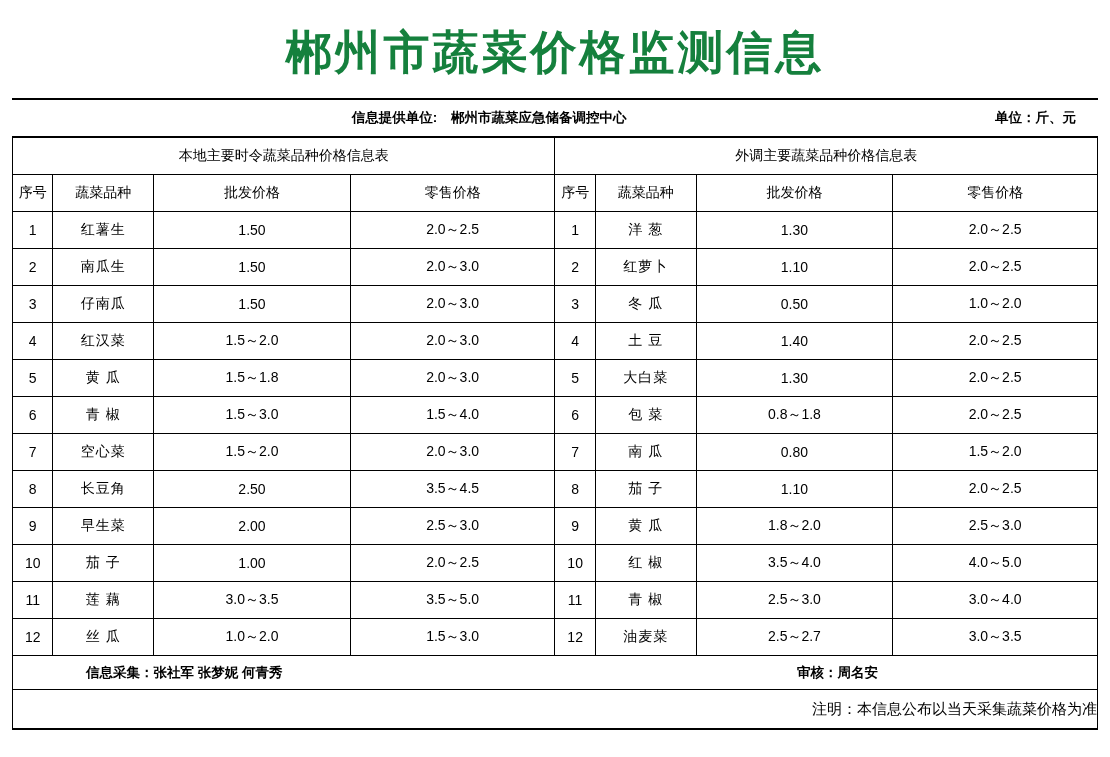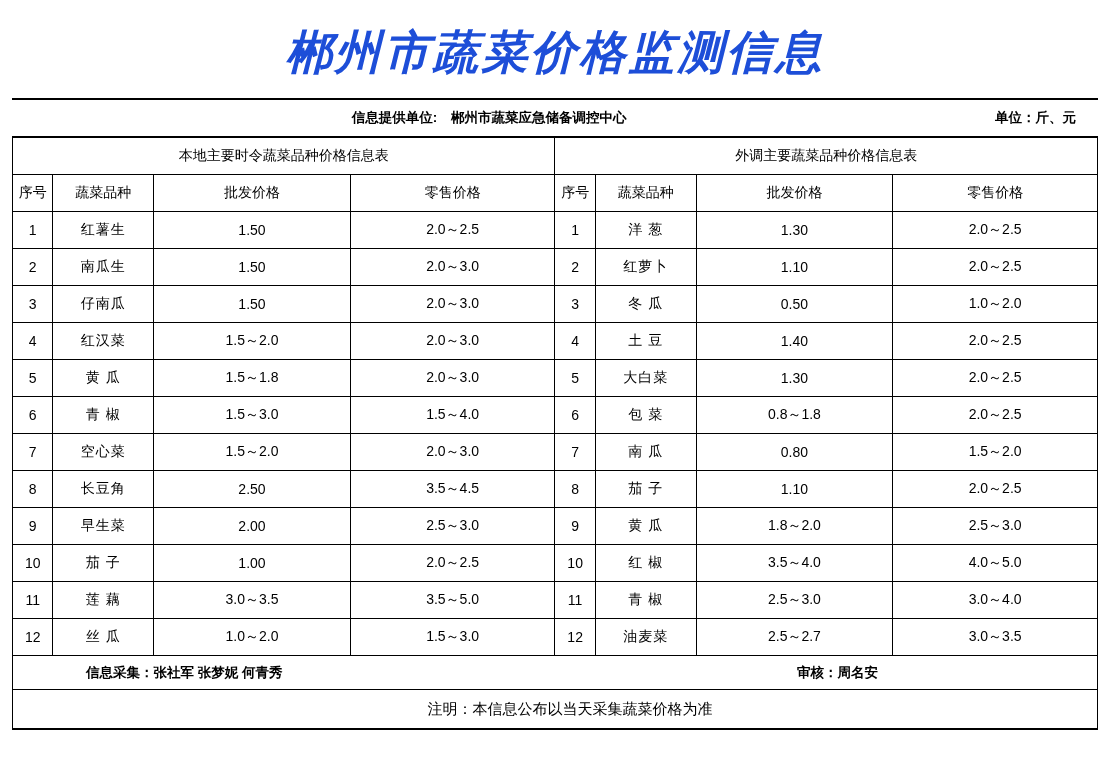--- a/index.html
+++ b/index.html
@@ -21,22 +21,21 @@
     box-sizing: border-box;
   }
   .title {
     text-align: center;
     font-family: "DejaVu Serif", "Liberation Serif", serif;
     font-weight: bold;
     font-size: 46px;
     letter-spacing: 3px;
     padding-top: 22px;
     padding-bottom: 14px;
-    color: #1d4ed8;
-    font-style: italic;
+    color: #15803d;
   }
   .title-rule {
     border-bottom: 2px solid #000;
     margin: 0 12px 0 12px;
   }
   .meta-row {
     display: flex;
     align-items: center;
     font-size: 13.5px;
     font-weight: bold;
@@ -124,21 +123,21 @@
     font-size: 15px;
     margin: 0 12px;
     border-left: 1px solid #000;
     border-right: 1px solid #000;
     border-bottom: 2px solid #000;
     height: 40px;
     box-sizing: border-box;
   }
   .note-left {
     flex: 1;
-    text-align: center;
+    text-align: right;
     padding-left: 30px;
   }
   .note-right {
     width: 330px;
     text-align: left;
   }
 </style>
 </head>
 <body>
 

